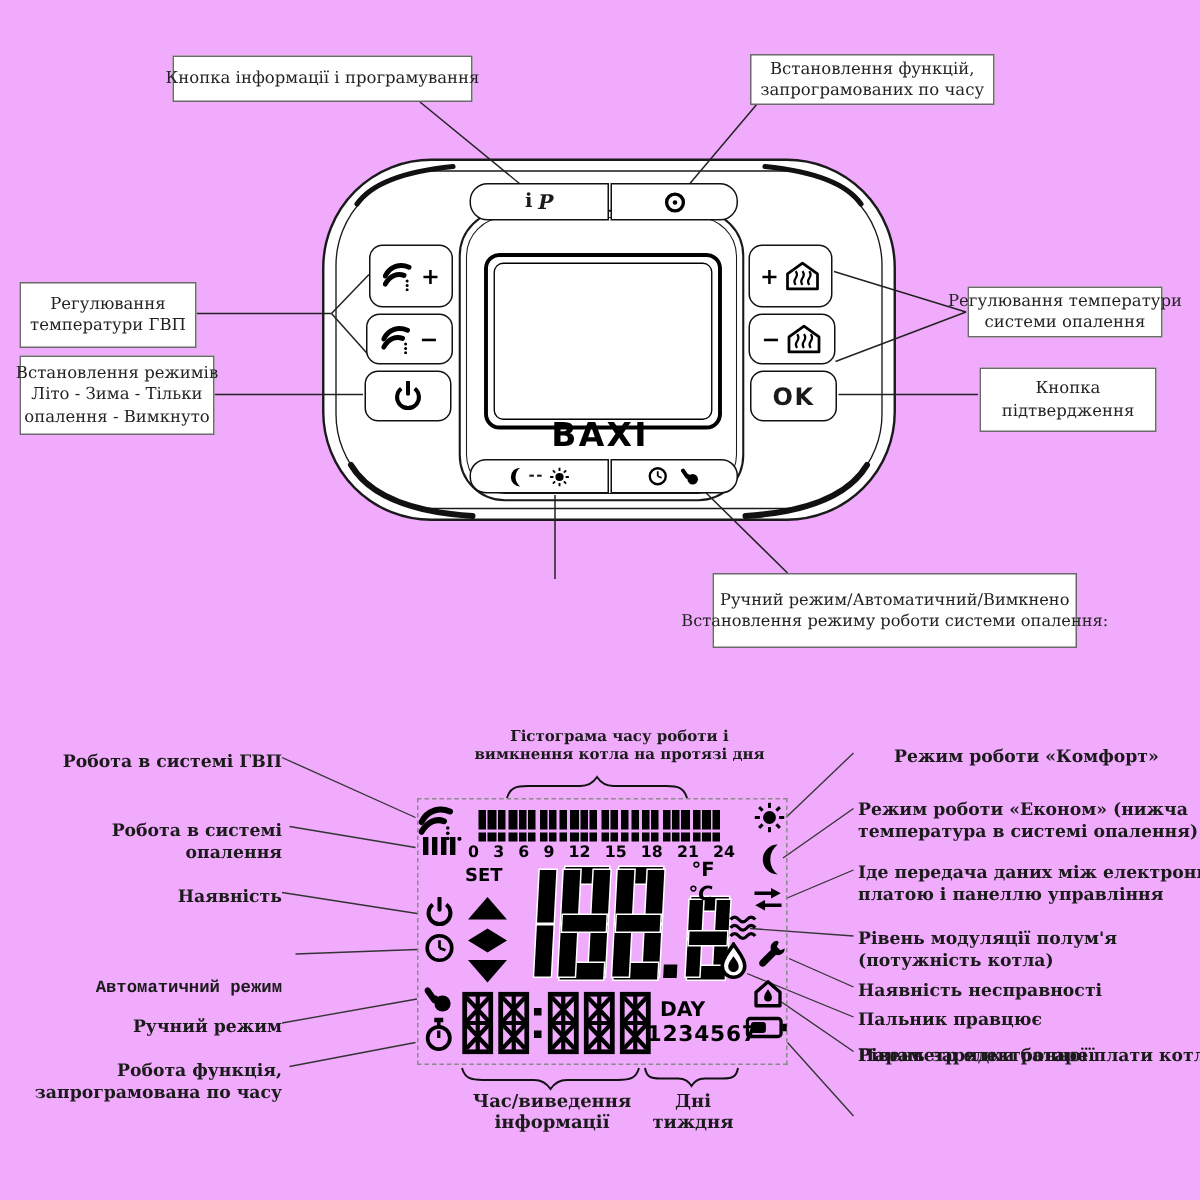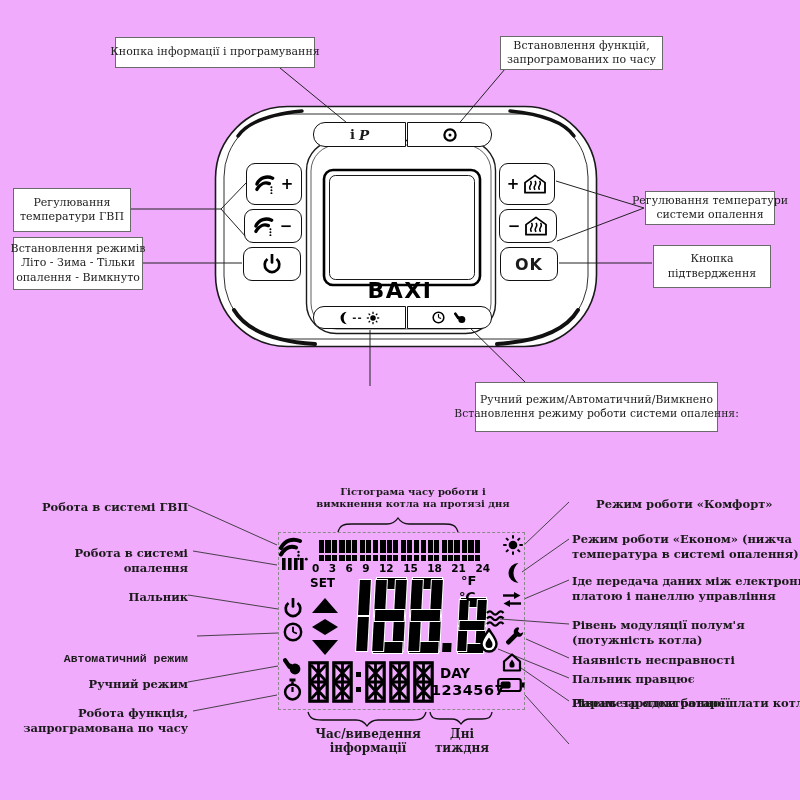--- a/index.html
+++ b/index.html
@@ -509,21 +509,21 @@
   <rect x="3.6" y="4.4" width="10" height="7.2" rx="2" fill="#000"></rect>
 </svg>
 
 <div class="lbl-l" style="left:10px;top:500px;width:178px;">
       <div>Робота в системі ГВП</div>
     </div>
 <div class="lbl-l" style="left:10px;top:546px;width:178px;">
       <div>Робота в системі опалення</div>
     </div>
 <div class="lbl-l" style="left:10px;top:590px;width:178px;">
-      <div>Пальник</div>
+      <div>Наявність</div>
     </div>
 <div class="lbl-l" style="left:10px;top:652px;width:178px;font-family:Liberation Mono, monospace;">
       <div>Автоматичний режим</div>
     </div>
 <div class="lbl-l" style="left:10px;top:677px;width:178px;">
       <div>Ручний режим</div>
     </div>
 <div class="lbl-l" style="left:5px;top:706px;width:183px;">
   <div>Робота функція,</div>
       <div>запрограмована по часу</div>

